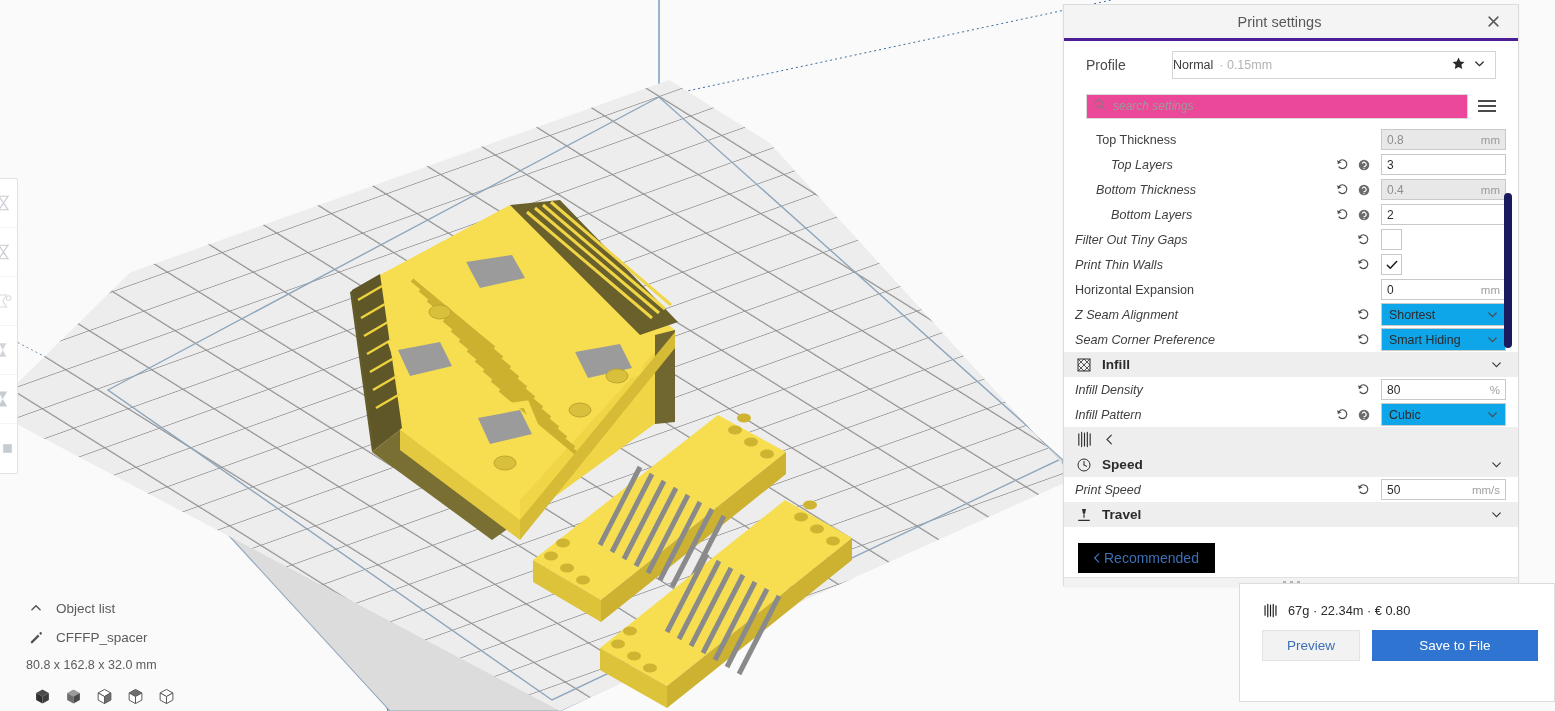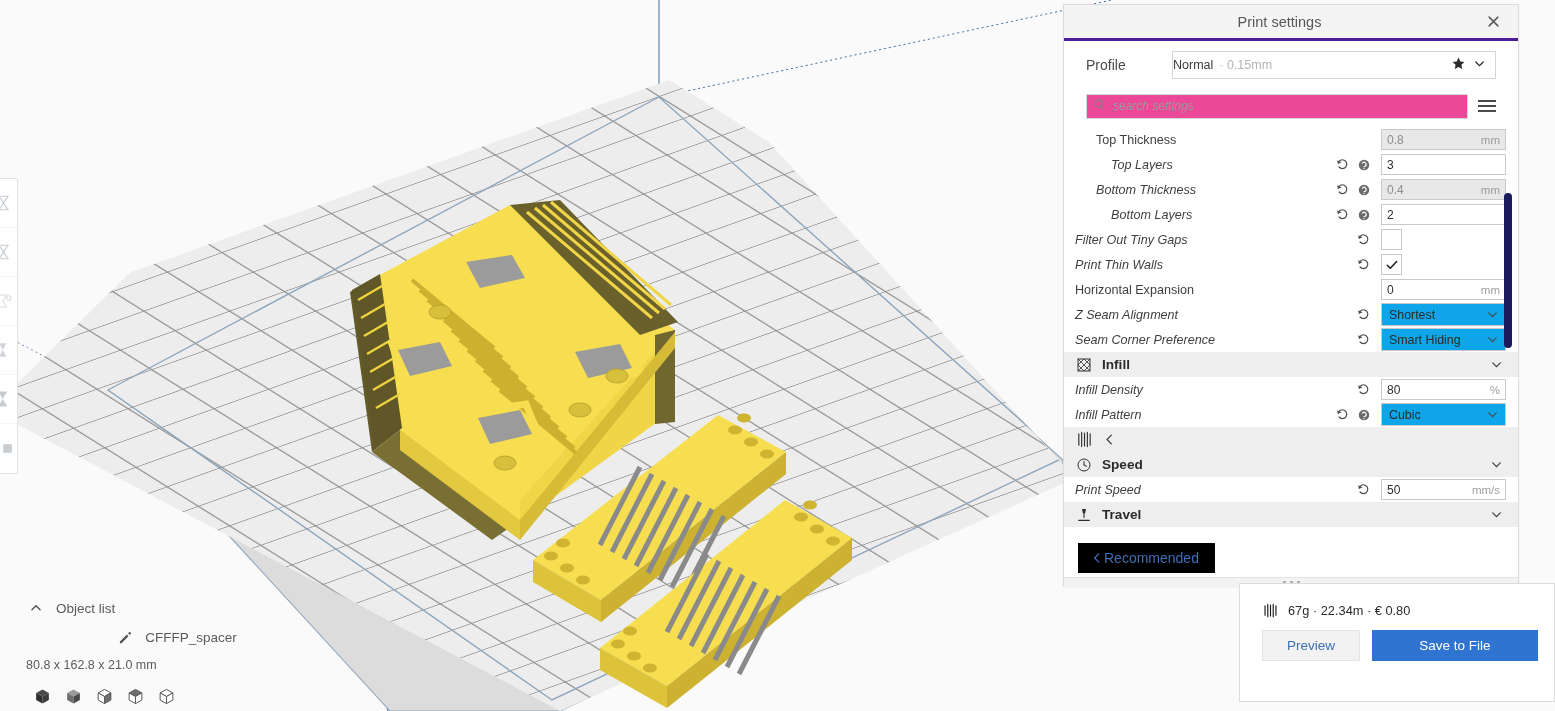--- a/index.html
+++ b/index.html
@@ -361,29 +361,29 @@
 
 <div id="object-panel">
   <div class="ol-row">
     <span class="glyph">
       <svg width="14" height="14" viewBox="0 0 24 24" fill="none" stroke="#555" stroke-width="2.4" stroke-linecap="round">
           <path d="M5 15 L12 8 L19 15"></path>
         </svg>
     </span>
     <span class="ol-title">Object list</span>
   </div>
-  <div class="ol-row" style="margin-top:5px;justify-content:center;">
+  <div class="ol-row" style="margin-top:5px;">
     <span class="glyph">
       <svg width="15" height="15" viewBox="0 0 24 24" fill="#555">
           <path d="M3 18.5 L3 21 L5.6 21 L16.8 9.8 L14.2 7.2 Z M18.7 7.9 L20.4 6.2 C20.9 5.7 20.9 5 20.4 4.5 L19.5 3.6 C19 3.1 18.3 3.1 17.8 3.6 L16.1 5.3 Z"></path>
         </svg>
     </span>
     <span class="ol-name">CFFFP_spacer</span>
   </div>
-  <div class="ol-dims">80.8 x 162.8 x 21.0 mm</div>
+  <div class="ol-dims">80.8 x 162.8 x 32.0 mm</div>
   <div id="view-cubes">
     <span>
       <svg width="17" height="17" viewBox="0 0 24 24">
         <path d="M12 2 L21 7 L12 12 L3 7 Z" fill="#4a4a4a"></path>
         <path d="M3 7 L12 12 L12 22 L3 17 Z" fill="#2f2f2f"></path>
         <path d="M21 7 L12 12 L12 22 L21 17 Z" fill="#3d3d3d"></path>
       </svg>
     </span>
     <span>
       <svg width="17" height="17" viewBox="0 0 24 24">

